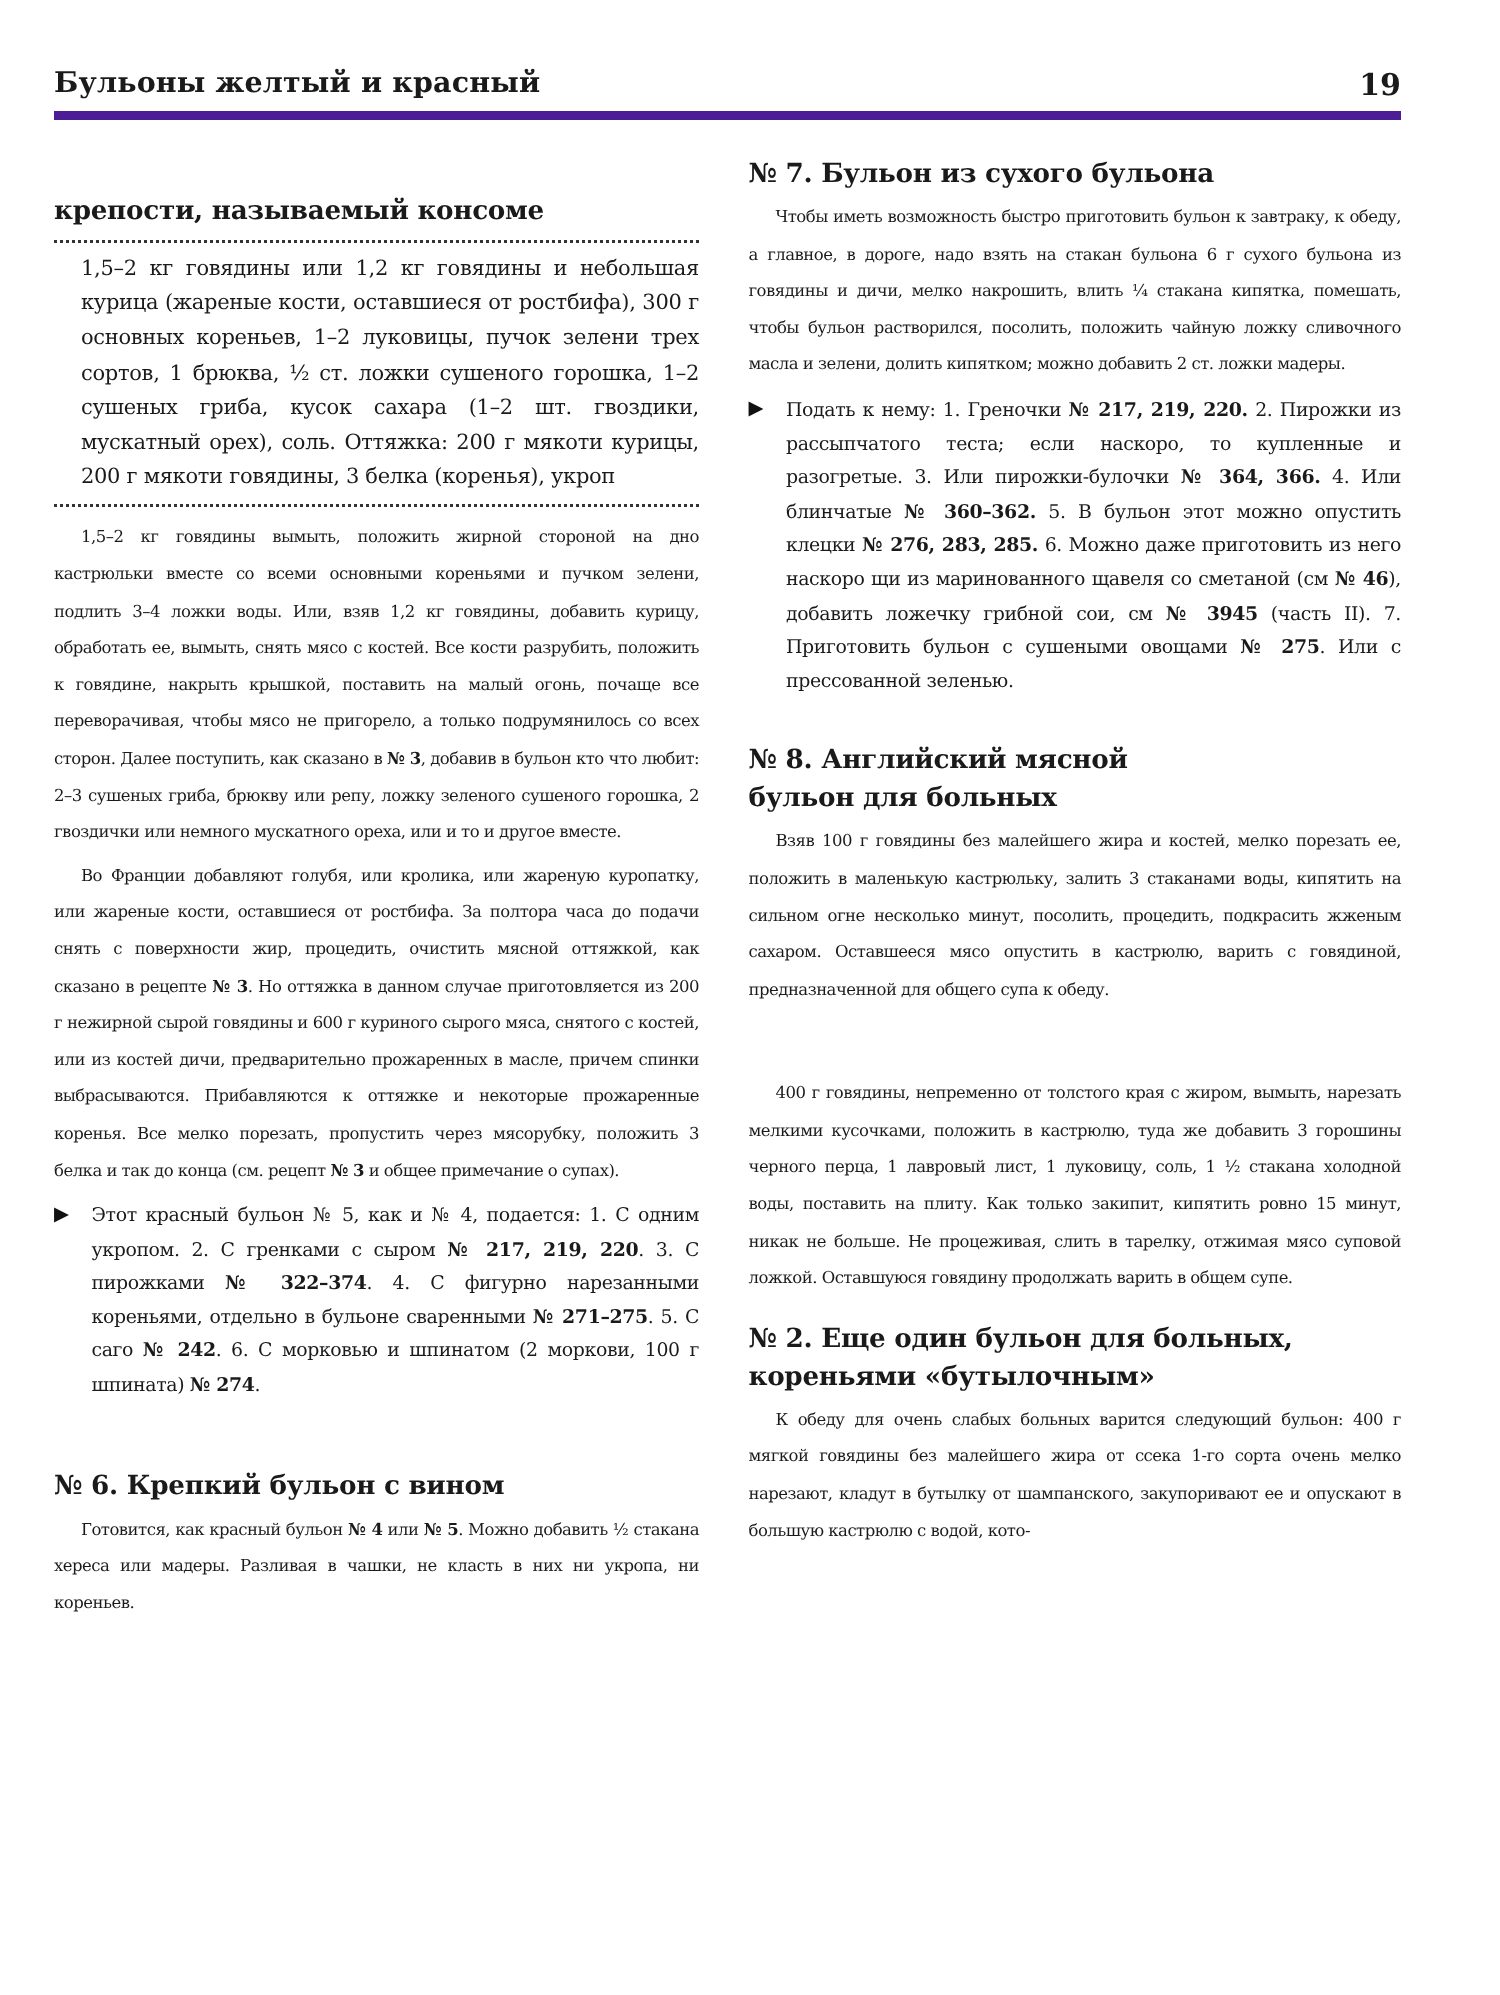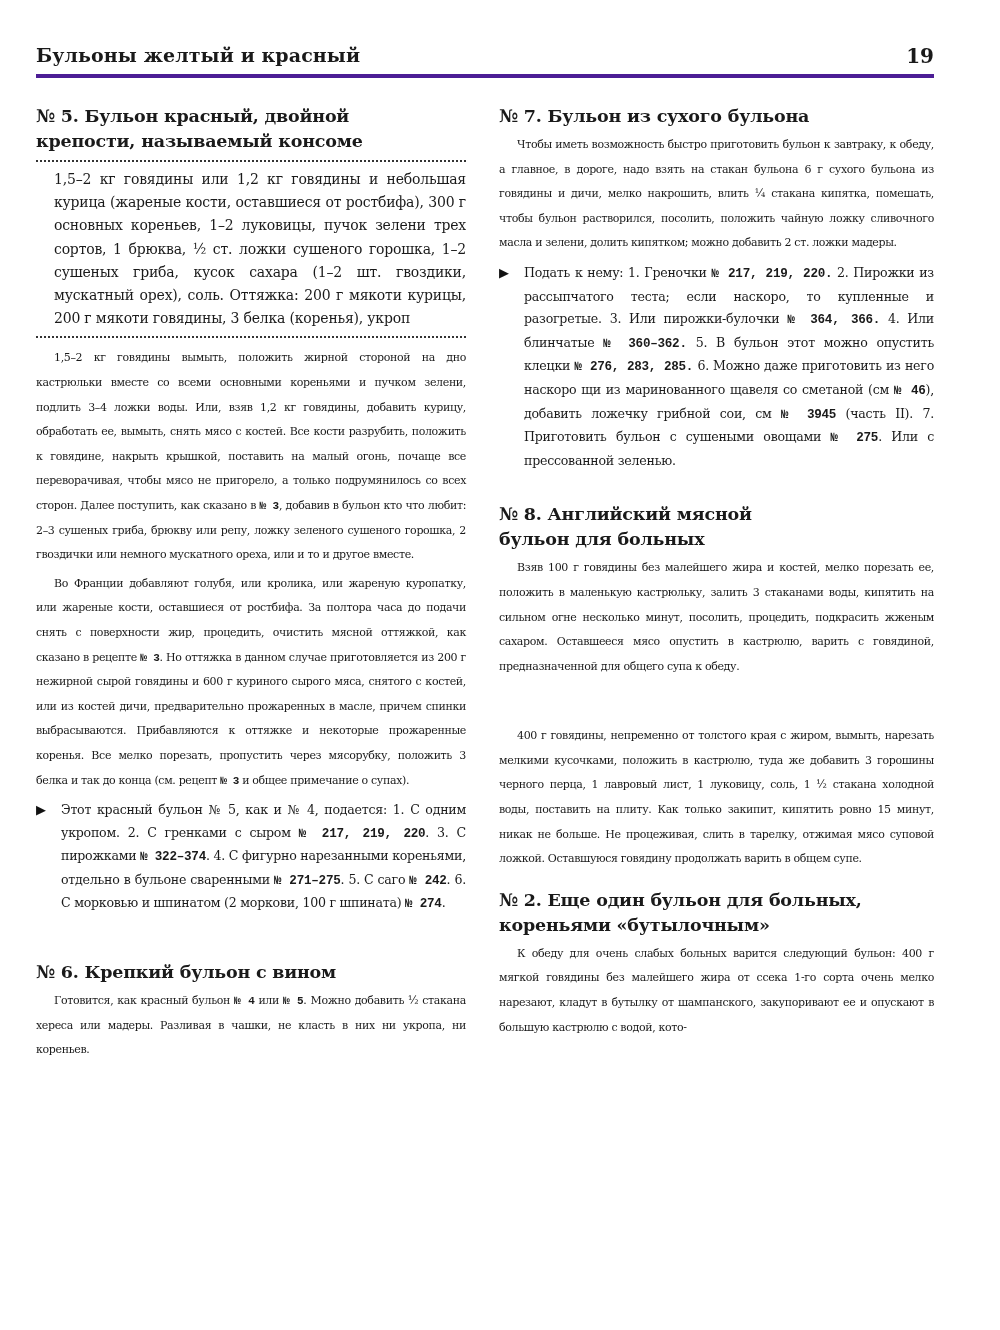--- a/index.html
+++ b/index.html
@@ -21,21 +21,21 @@
       top: 0;
       width: 898px;
       height: 1330px;
     }
     .running-head {
       position: absolute;
       left: 0;
       top: 44px;
       width: 898px;
       height: 30px;
-      border-bottom: 4px solid #4c1d95;
+      border-bottom: 6px solid #4c1d95;
     }
     .running-title {
       position: absolute;
       left: 0;
       top: 0;
       font-family: "DejaVu Serif", serif;
       font-weight: bold;
       font-size: 19px;
       letter-spacing: 0.1px;
     }
@@ -93,37 +93,37 @@
       position: absolute;
       left: 0;
       top: 0;
       font-size: 13px;
       color: #111;
     }
     .section { margin-bottom: 0; }
     .gap-l { height: 44px; }
     .gap-m { height: 30px; }
     .gap-s { height: 16px; }
-    b.ref { font-weight: bold; font-family: Liberation Mono, monospace; }
+    b.ref { font-weight: bold; }
   </style>
 </head>
 <body>
 
 <div class="page">
 
   <div class="running-head">
     <span class="running-title">Бульоны желтый и красный</span>
     <span class="page-number">19</span>
   </div>
 
   <div class="col col-left">
 
     <section class="section">
       <h2 class="recipe-title">
-        <span>№ 5. Бульон красный, двойной</span><br>
+        <br>
         <span>крепости, называемый консоме</span>
       </h2>
       <div class="ingredients">1,5–2 кг говядины или 1,2 кг говядины и небольшая курица (жареные кости, оставшиеся от ростбифа), 300 г основных кореньев, 1–2 луковицы, пучок зелени трех сортов, 1 брюква, ½ ст. ложки сушеного горошка, 1–2 сушеных гриба, кусок сахара (1–2 шт. гвоздики, мускатный орех), соль. Оттяжка: 200 г мякоти курицы, 200 г мякоти говядины, 3 белка (коренья), укроп</div>
 
       <p class="body"><span>1,5–2 кг говядины вымыть, положить жирной стороной на дно кастрюльки вместе со всеми основными кореньями и пучком зелени, подлить 3–4 ложки воды. Или, взяв 1,2 кг говядины, добавить курицу, обработать ее, вымыть, снять мясо с костей. Все кости разрубить, положить к говядине, накрыть крышкой, поставить на малый огонь, почаще все переворачивая, чтобы мясо не пригорело, а только подрумянилось со всех сторон. Далее поступить, как сказано в </span><b class="ref">№ 3</b><span>, добавив в бульон кто что любит: 2–3 сушеных гриба, брюкву или репу, ложку зеленого сушеного горошка, 2 гвоздички или немного мускатного ореха, или и то и другое вместе.</span></p>
 
       <p class="body"><span>Во Франции добавляют голубя, или кролика, или жареную куропатку, или жареные кости, оставшиеся от ростбифа. За полтора часа до подачи снять с поверхности жир, процедить, очистить мясной оттяжкой, как сказано в рецепте </span><b class="ref">№ 3</b><span>. Но оттяжка в данном случае приготовляется из 200 г нежирной сырой говядины и 600 г куриного сырого мяса, снятого с костей, или из костей дичи, предварительно прожаренных в масле, причем спинки выбрасываются. Прибавляются к оттяжке и некоторые прожаренные коренья. Все мелко порезать, пропустить через мясорубку, положить 3 белка и так до конца (см. рецепт </span><b class="ref">№ 3</b><span> и общее примечание о супах).</span></p>
 
       <div class="note">
         <span class="note-marker">▶</span>

